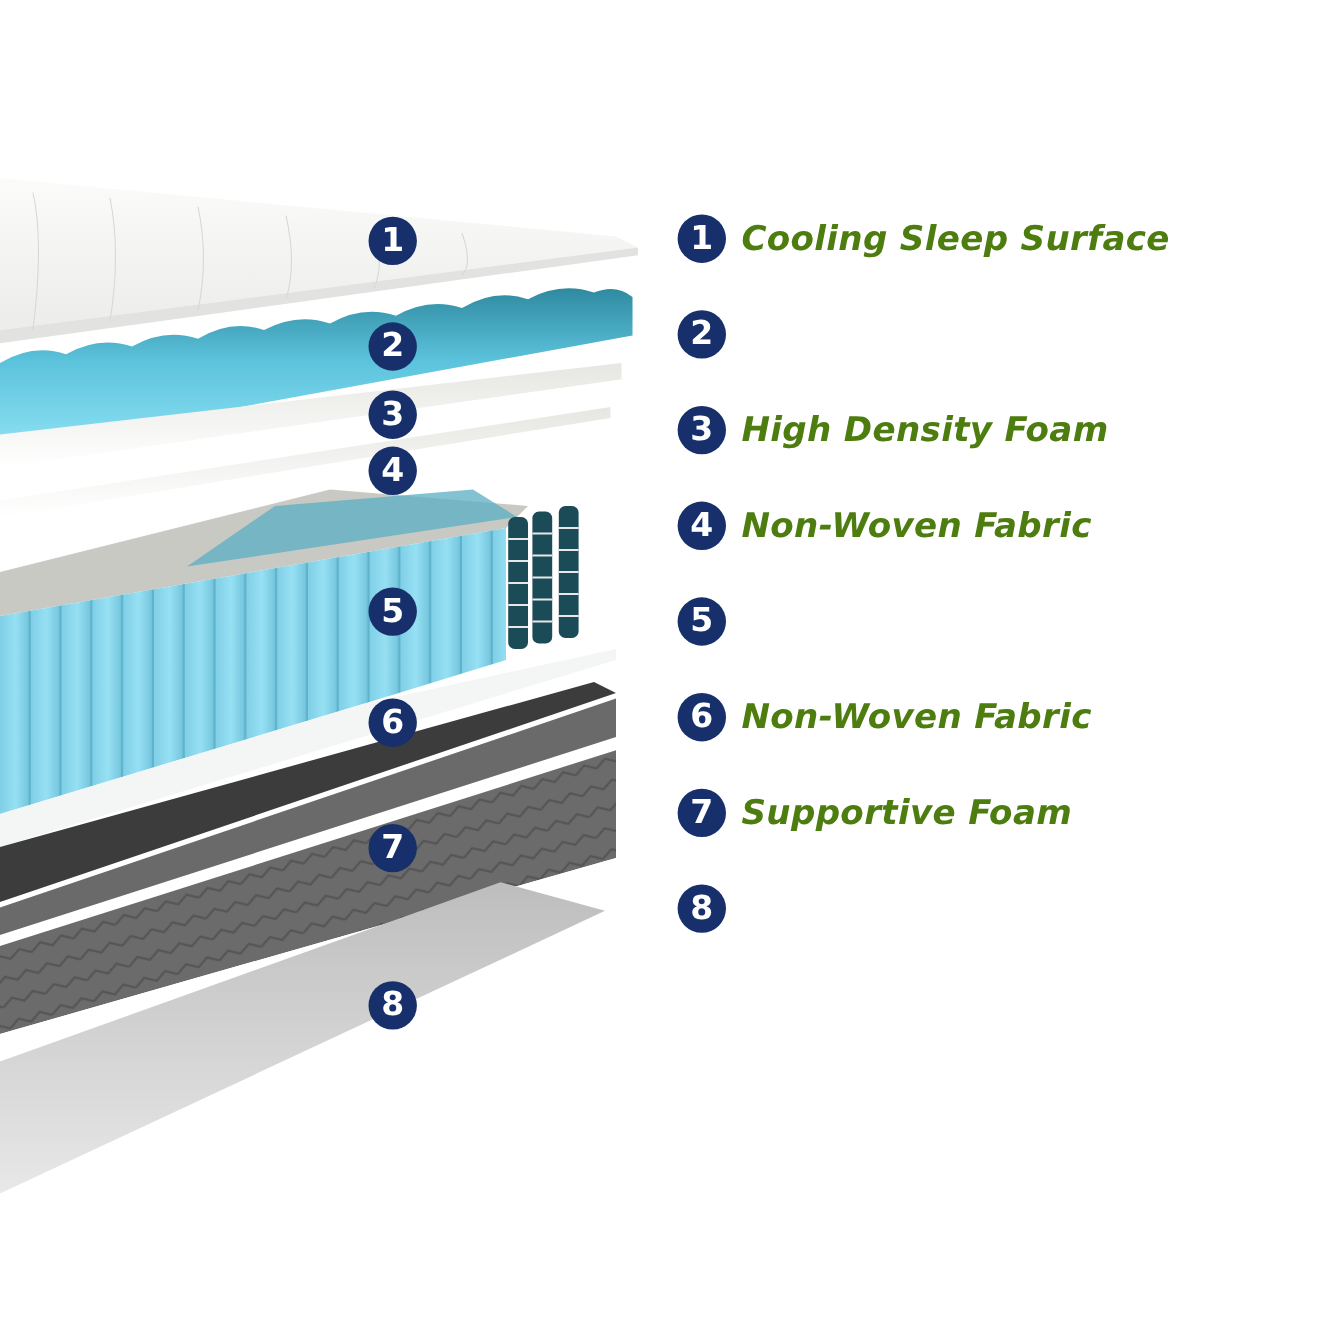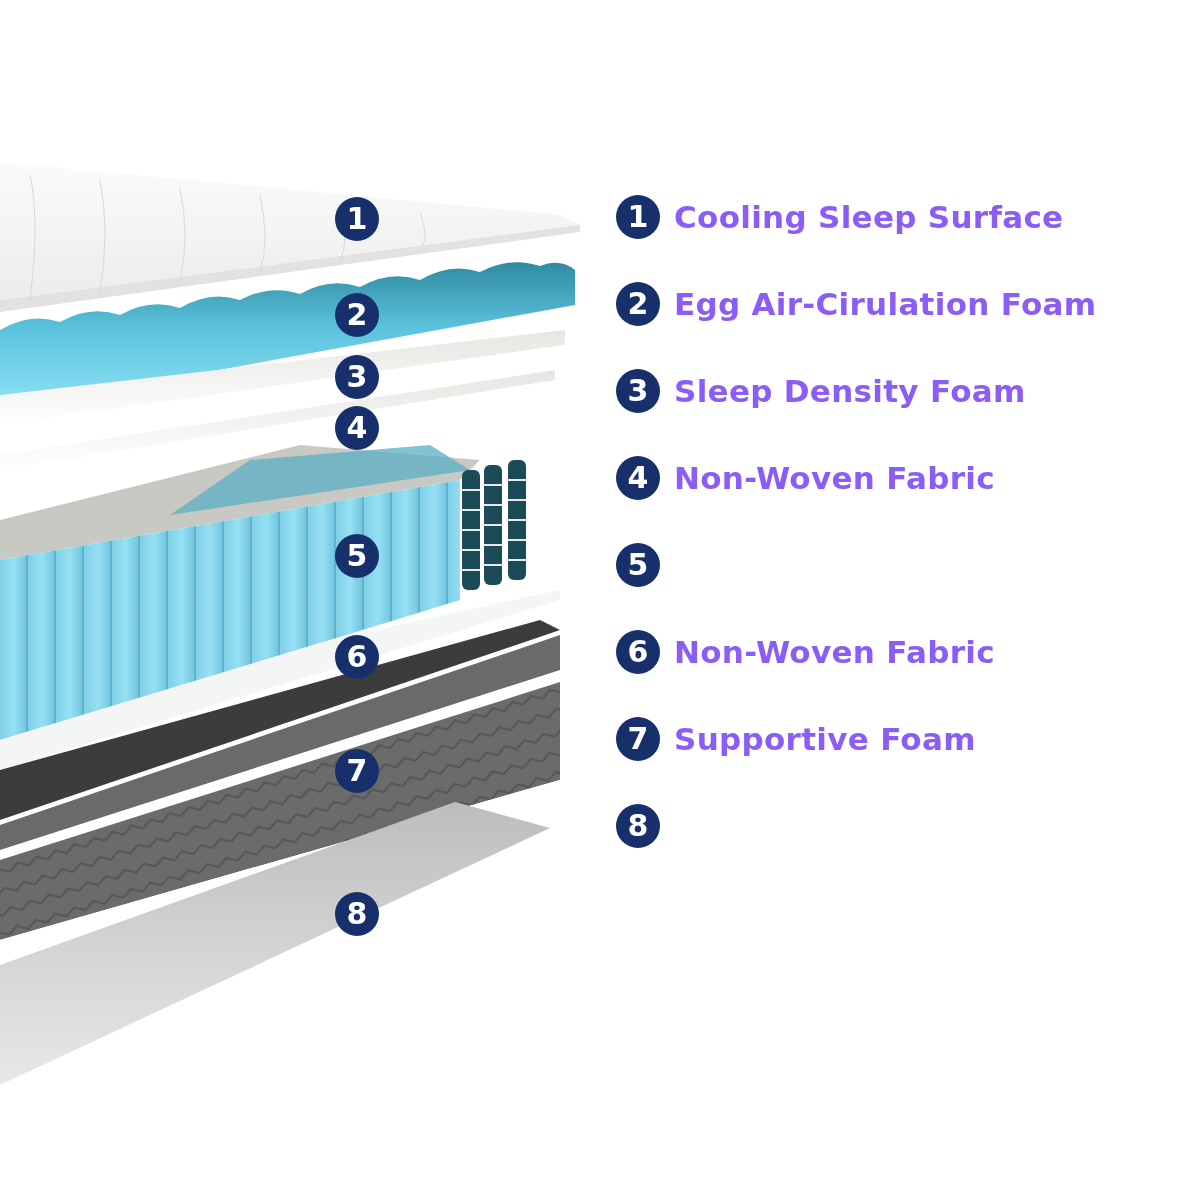--- a/index.html
+++ b/index.html
@@ -2,21 +2,21 @@
 <html><head>
 <meta charset="utf-8">
 <style>
   html,body{margin:0;padding:0;background:#fff;}
   body{width:1200px;height:1200px;position:relative;overflow:hidden;font-family:"DejaVu Sans","Liberation Sans",sans-serif;}
   #illus{position:absolute;left:0;top:0;width:600px;height:1200px;}
   .badge{position:absolute;width:44px;height:44px;border-radius:50%;background:#17306b;color:#fff;font-weight:bold;font-size:30px;line-height:44px;text-align:center;font-family:"DejaVu Sans",sans-serif;}
   .legend{position:absolute;left:616px;top:193px;width:584px;}
   .legend-item{height:87px;display:flex;align-items:flex-start;}
   .legend-item .lbadge{position:static;flex:0 0 44px;margin-top:2px;}
-  .legend-item .ltext{margin-left:14px;font-size:31px;font-weight:bold;color:#8b5cf6;line-height:48px;white-space:nowrap;letter-spacing:0.3px;}
+  .legend-item .ltext{margin-left:14px;font-size:31px;font-style:italic;font-weight:bold;color:#4d7c0f;line-height:48px;white-space:nowrap;letter-spacing:0.3px;}
 </style>
 </head>
 <body>
 
 <svg id="illus" viewBox="0 0 600 1200" xmlns="http://www.w3.org/2000/svg">
   <defs>
     <linearGradient id="gCover" x1="0" y1="0" x2="0" y2="1">
       <stop offset="0" stop-color="#fbfbfa"></stop>
         <stop offset="1" stop-color="#ececea"></stop>
     </linearGradient>
@@ -99,25 +99,24 @@
 <div class="badge" style="left:335px;top:749px;">7</div>
 <div class="badge" style="left:335px;top:892px;">8</div>
 
 <div class="legend">
   <div class="legend-item">
     <div class="badge lbadge">1</div>
     <div class="ltext">Cooling Sleep Surface</div>
   </div>
   <div class="legend-item">
     <div class="badge lbadge">2</div>
-    <div class="ltext">Egg Air-Cirulation Foam</div>
   </div>
   <div class="legend-item">
     <div class="badge lbadge">3</div>
-    <div class="ltext">Sleep Density Foam</div>
+    <div class="ltext">High Density Foam</div>
   </div>
   <div class="legend-item">
     <div class="badge lbadge">4</div>
     <div class="ltext">Non-Woven Fabric</div>
   </div>
   <div class="legend-item">
     <div class="badge lbadge">5</div>
   </div>
   <div class="legend-item">
     <div class="badge lbadge">6</div>

